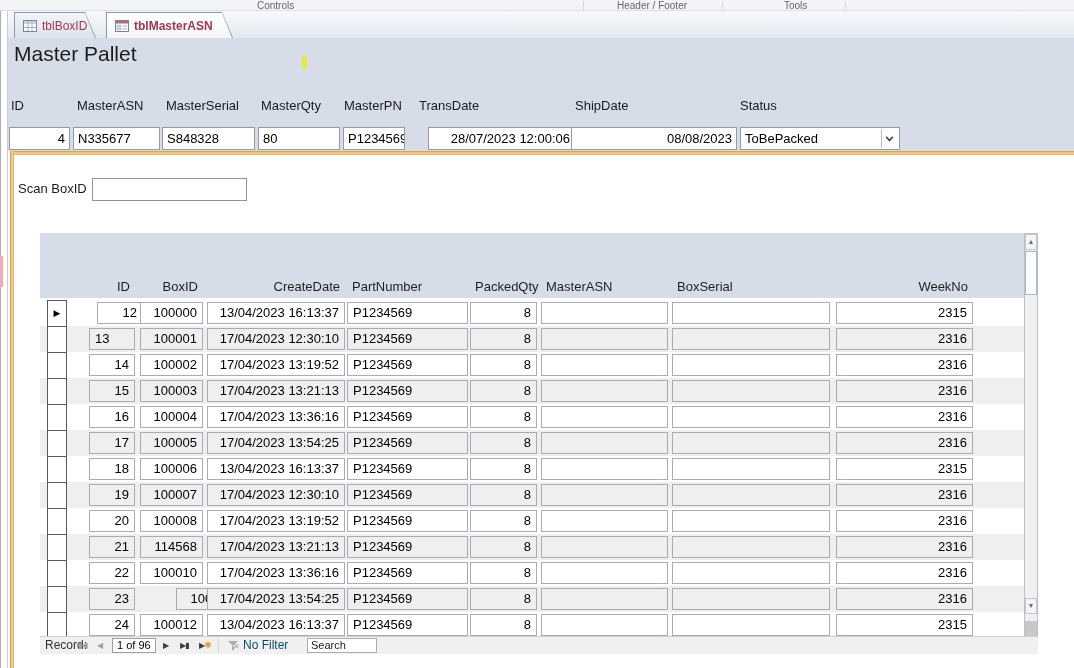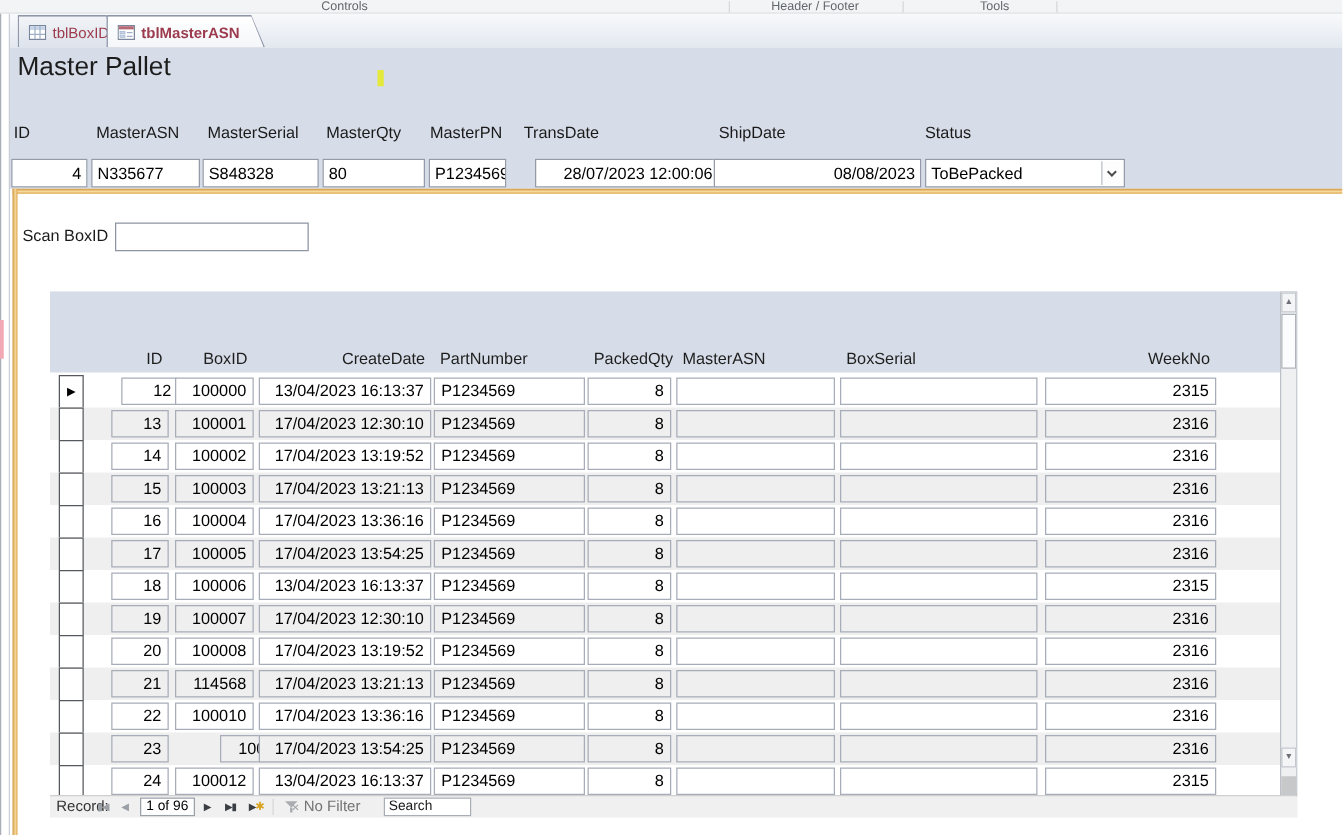--- a/index.html
+++ b/index.html
@@ -62,21 +62,21 @@
   #nav-bar { left:40px; top:636px; width:998px; height:18px; background:#f0f0f0; border-top:1px solid #cfcfcf; font-size:12px; color:#333; }
   .nav-item { position:absolute; top:0; height:17px; line-height:17px; }
   .nav-btn { font-size:8px; letter-spacing:-1px; cursor:default; }
   .nav-btn.dim { color:#9aa0a6; }
   .nav-btn.dark { color:#3a3e42; }
   #nav-pos-box { left:72px; top:1px; width:44px; height:15px; background:#fff; border:1px solid #9aa0a8; font-size:11px; line-height:13px; padding-left:4px; color:#000; }
   #nav-sep { left:178px; top:2px; width:1px; height:13px; background:#d6d6d6; }
   #filter-funnel { left:188px; top:4px; width:0; height:0; border-left:5px solid transparent; border-right:5px solid transparent; border-top:5px solid #a9adb2; }
   #filter-stem { left:192px; top:9px; width:2px; height:4px; background:#a9adb2; }
   #filter-x { left:193px; top:6px; font-size:8px; color:#9b9fa4; line-height:8px; }
-  #no-filter-label { left:203px; color:#737373; }
+  #no-filter-label { left:203px; color:#0c4a6e; }
   #search-box { left:267px; top:1px; width:70px; height:15px; background:#fff; border:1px solid #a9aeb6; font-size:11px; line-height:13px; padding-left:3px; color:#1a1a1a; }
 
   svg { display:block; }
 </style>
 </head>
 <body>
 
 <div class="abs" id="ribbon-strip">
   <span class="ribbon-group-label" style="left:257px;">Controls</span>
   <span class="ribbon-group-label" style="left:617px;">Header / Footer</span>
@@ -94,21 +94,21 @@
           <rect x="0.5" y="0.5" width="13" height="11" fill="#ffffff" stroke="#7a869c"></rect>
           <rect x="1" y="1" width="12" height="3" fill="#c8d4e8"></rect>
           <line x1="1" y1="7.5" x2="13" y2="7.5" stroke="#9fb0c8"></line>
           <line x1="5" y1="1" x2="5" y2="11" stroke="#9fb0c8"></line>
           <line x1="9" y1="1" x2="9" y2="11" stroke="#9fb0c8"></line>
         </svg>
       </span>
       <span class="tab-label">tblBoxID</span>
     </div>
   </div>
-  <div class="doc-tab active" style="left:77px; width:127px;padding-left:28px;">
+  <div class="doc-tab active" style="left:98px; width:127px;padding-left:28px;">
     <div class="tab-fill">
       <span>
         <svg width="14" height="12" viewBox="0 0 14 12">
           <rect x="0.5" y="0.5" width="13" height="11" fill="#ffffff" stroke="#7a869c"></rect>
           <rect x="1" y="1" width="12" height="2.5" fill="#b76a74"></rect>
           <rect x="2" y="5" width="4" height="2" fill="#c8d4e8" stroke="#9fb0c8" stroke-width="0.5"></rect>
           <rect x="2" y="8" width="4" height="2" fill="#c8d4e8" stroke="#9fb0c8" stroke-width="0.5"></rect>
           <line x1="7.5" y1="6" x2="12" y2="6" stroke="#9fb0c8"></line>
           <line x1="7.5" y1="9" x2="12" y2="9" stroke="#9fb0c8"></line>
         </svg>
@@ -171,21 +171,21 @@
         <div class="grid-cell" style="left: 100px; width: 63px; text-align: right; background: rgb(255, 255, 255);">100000</div>
         <div class="grid-cell" style="left: 167px; width: 138px; text-align: right; background: rgb(255, 255, 255);">13/04/2023 16:13:37</div>
         <div class="grid-cell" style="left: 307px; width: 121px; text-align: left; background: rgb(255, 255, 255);">P1234569</div>
         <div class="grid-cell" style="left: 430px; width: 67px; text-align: right; background: rgb(255, 255, 255);">8</div>
         <div class="grid-cell" style="left: 501px; width: 127px; text-align: left; background: rgb(255, 255, 255);"></div>
         <div class="grid-cell" style="left: 632px; width: 158px; text-align: left; background: rgb(255, 255, 255);"></div>
         <div class="grid-cell" style="left: 796px; width: 137px; text-align: right; background: rgb(255, 255, 255);">2315</div>
       </div>
       <div class="grid-row" style="top: 93px; background: rgb(239, 239, 239);">
         <div class="row-selector"></div>
-        <div class="grid-cell" style="left: 49px; width: 46px; text-align: right; background: rgb(239, 239, 239);">13</div>
+        <div class="grid-cell" style="left: 49px; width: 46px; text-align: left; background: rgb(239, 239, 239);">13</div>
         <div class="grid-cell" style="left: 100px; width: 63px; text-align: right; background: rgb(239, 239, 239);">100001</div>
         <div class="grid-cell" style="left: 167px; width: 138px; text-align: right; background: rgb(239, 239, 239);">17/04/2023 12:30:10</div>
         <div class="grid-cell" style="left: 307px; width: 121px; text-align: left; background: rgb(239, 239, 239);">P1234569</div>
         <div class="grid-cell" style="left: 430px; width: 67px; text-align: right; background: rgb(239, 239, 239);">8</div>
         <div class="grid-cell" style="left: 501px; width: 127px; text-align: left; background: rgb(239, 239, 239);"></div>
         <div class="grid-cell" style="left: 632px; width: 158px; text-align: left; background: rgb(239, 239, 239);"></div>
         <div class="grid-cell" style="left: 796px; width: 137px; text-align: right; background: rgb(239, 239, 239);">2316</div>
       </div>
       <div class="grid-row" style="top: 119px; background: rgb(255, 255, 255);">
         <div class="row-selector"></div>

